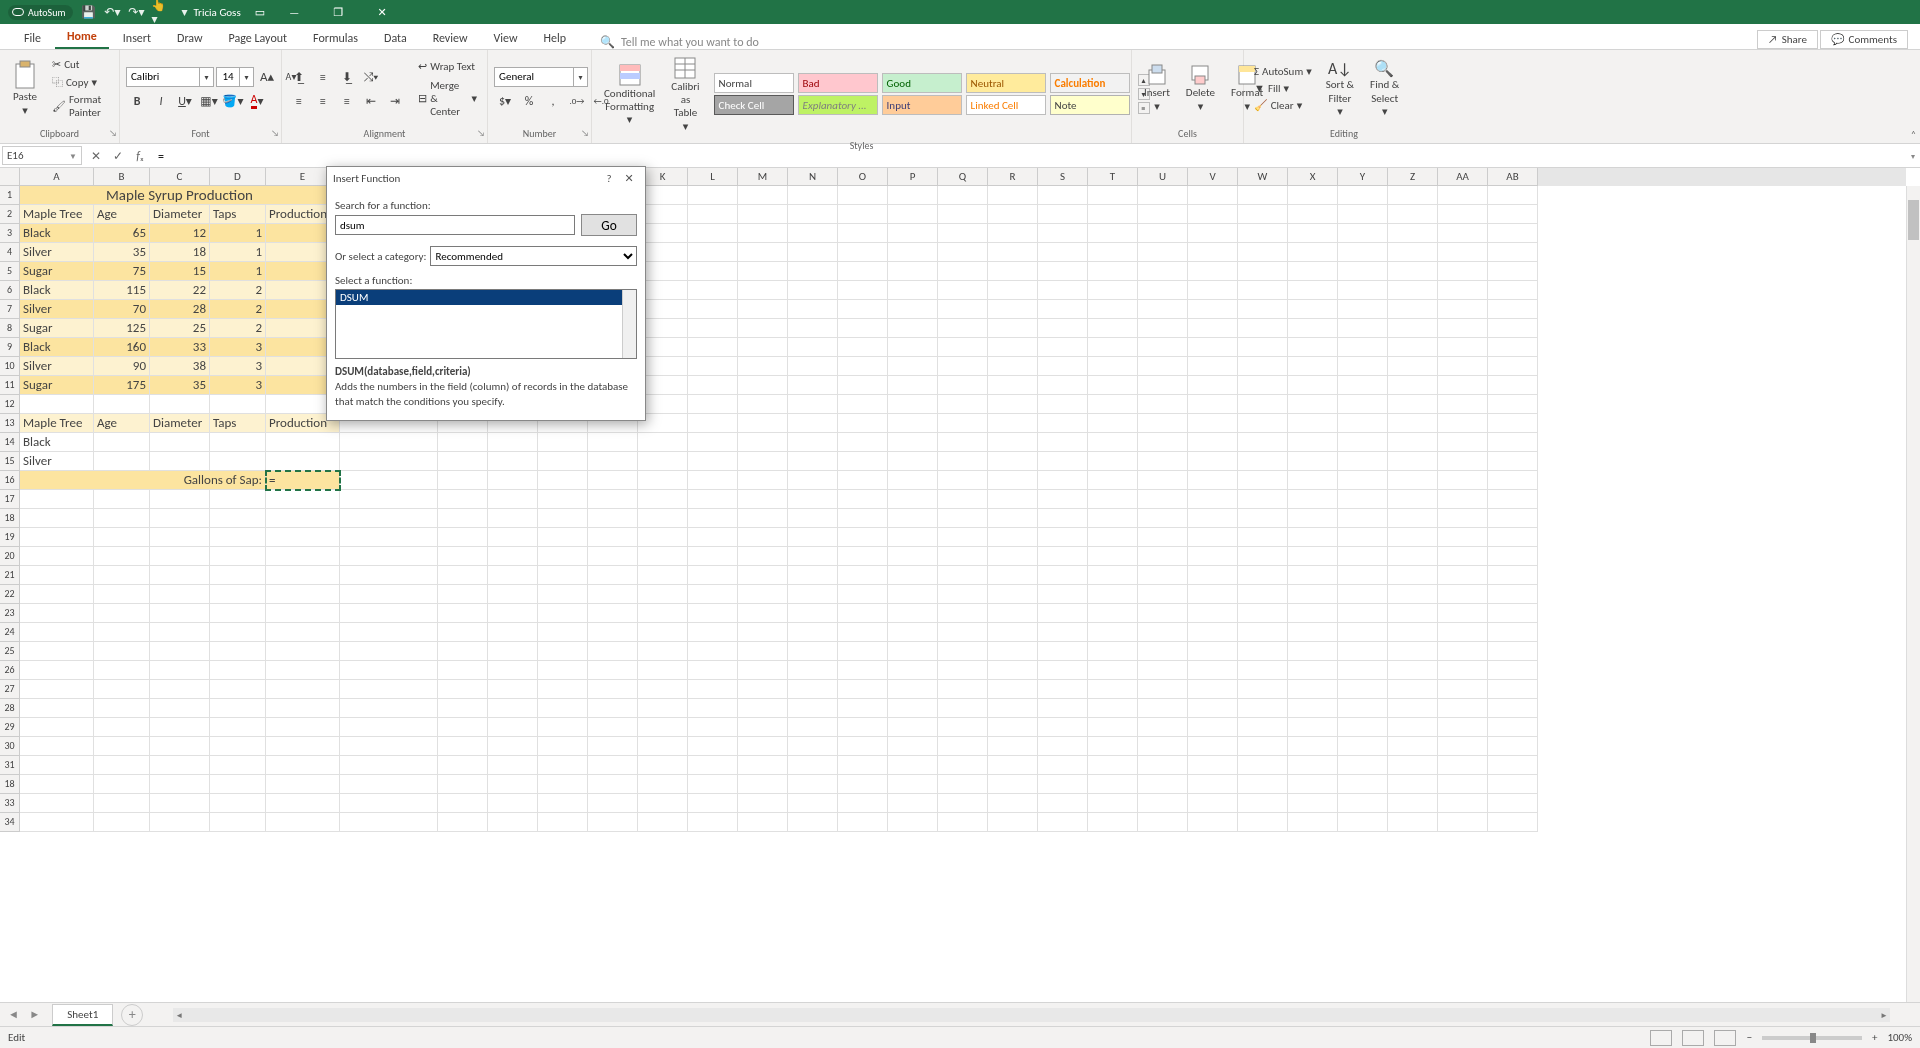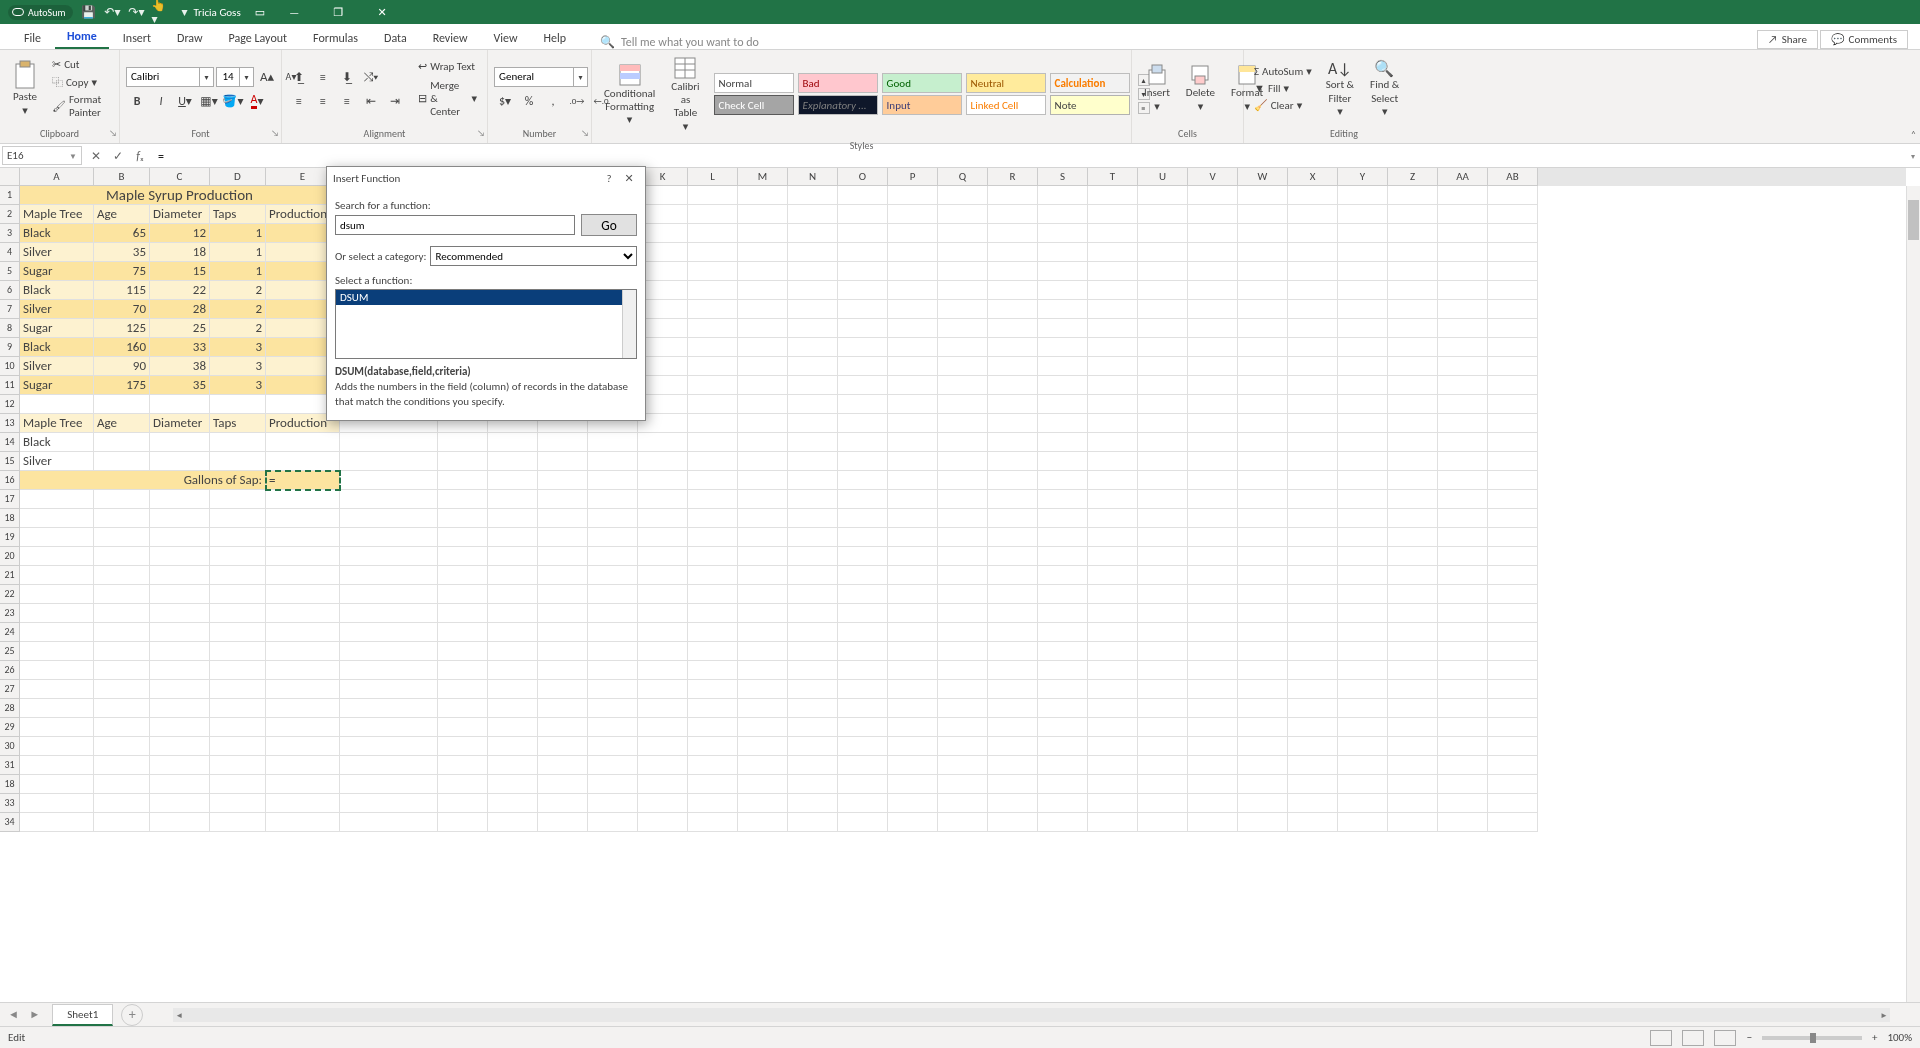--- a/index.html
+++ b/index.html
@@ -11,21 +11,21 @@
 .titlebar .autosave { background: rgba(0,0,0,.15); border-radius: 10px; padding: 1px 8px 1px 20px; font-size: 10px; position: relative; }
 .titlebar .autosave::before { content: ""; position: absolute; left: 4px; top: 3px; width: 10px; height: 6px; border: 1px solid #fff; border-radius: 4px; }
 .titlebar .qat-icon { width: 18px; height: 18px; display: inline-flex; align-items: center; justify-content: center; font-size: 12px; opacity: .9; }
 .titlebar .center { flex: 1; text-align: center; }
 .titlebar .right { display: flex; align-items: center; gap: 14px; }
 .titlebar .winbtn { width: 30px; text-align: center; }
 
 
 .tabrow { height: 26px; background: #fff; display: flex; align-items: flex-end; border-bottom: 1px solid #d4d4d4; padding: 0 12px; gap: 2px; }
 .tabrow .tab { padding: 4px 12px; font-size: 12px; color: #444; cursor: pointer; }
-.tabrow .tab.active { color: #1d4ed8; border-bottom: 2px solid #217346; font-weight: 600; }
+.tabrow .tab.active { color: #c2410c; border-bottom: 2px solid #217346; font-weight: 600; }
 .tabrow .tell { margin-left: 20px; display: flex; align-items: center; gap: 6px; color: #888; }
 .tabrow .spacer { flex: 1; }
 .tabrow .share { border: 1px solid #ccc; padding: 2px 10px; font-size: 11px; display: flex; align-items: center; gap: 4px; }
 
 
 .ribbon { height: 94px; background: #f3f2f1; border-bottom: 1px solid #d4d4d4; display: flex; position: relative; }
 .ribbon .group { border-right: 1px solid #e1dfdd; display: flex; flex-direction: column; }
 .ribbon .group .body { flex: 1; display: flex; align-items: center; padding: 4px 6px; gap: 4px; }
 .ribbon .group .label { height: 16px; font-size: 10px; color: #666; text-align: center; border-top: 0; position: relative; }
 .ribbon .group .label .dlg { position: absolute; right: 2px; top: 0; font-size: 9px; color: #888; }
@@ -38,21 +38,21 @@
 .fontbox input { height: 20px; border: 1px solid #ababab; background: #fff; font-size: 11px; padding: 0 4px; }
 .arrbtn { width: 14px; height: 20px; border: 1px solid #ababab; border-left: 0; background: #fff; font-size: 8px; display: flex; align-items: center; justify-content: center; }
 .iconbtn { width: 22px; height: 20px; display: flex; align-items: center; justify-content: center; font-size: 12px; }
 .style-cell { width: 80px; height: 20px; border: 1px solid #bdbdbd; font-size: 11px; display: flex; align-items: center; padding: 0 4px; }
 .style-normal { background: #fff; }
 .style-bad { background: #ffc7ce; color: #9c0006; }
 .style-good { background: #c6efce; color: #006100; }
 .style-neutral { background: #ffeb9c; color: #9c5700; }
 .style-calc { background: #f2f2f2; color: #fa7d00; font-weight: 600; }
 .style-check { background: #a5a5a5; color: #fff; border: 1px solid #595959; }
-.style-explan { background: #0f172a; color: #7f7f7f; font-style: italic; }
+.style-explan { background: #bef264; color: #7f7f7f; font-style: italic; }
 .style-input { background: #ffcc99; color: #3f3f76; }
 .style-linked { background: #fff; color: #fa7d00; }
 .style-note { background: #ffffcc; border: 1px solid #b2b2b2; }
 .ribbon .collapse { position:absolute; right:4px; bottom:2px; font-size:10px; color:#666; }
 
 
 .fbar { height: 24px; border-bottom: 1px solid #d4d4d4; display: flex; align-items: stretch; background: #fff; }
 .namebox { width: 80px; border: 1px solid #ccc; margin: 2px; display: flex; align-items: center; padding: 0 4px; font-size: 11px; justify-content: space-between; }
 .fbar .fbtns { display: flex; align-items: center; padding: 0 2px; gap: 2px; }
 .fbar .fbtns span { width: 20px; text-align: center; font-size: 12px; color: #666; }

